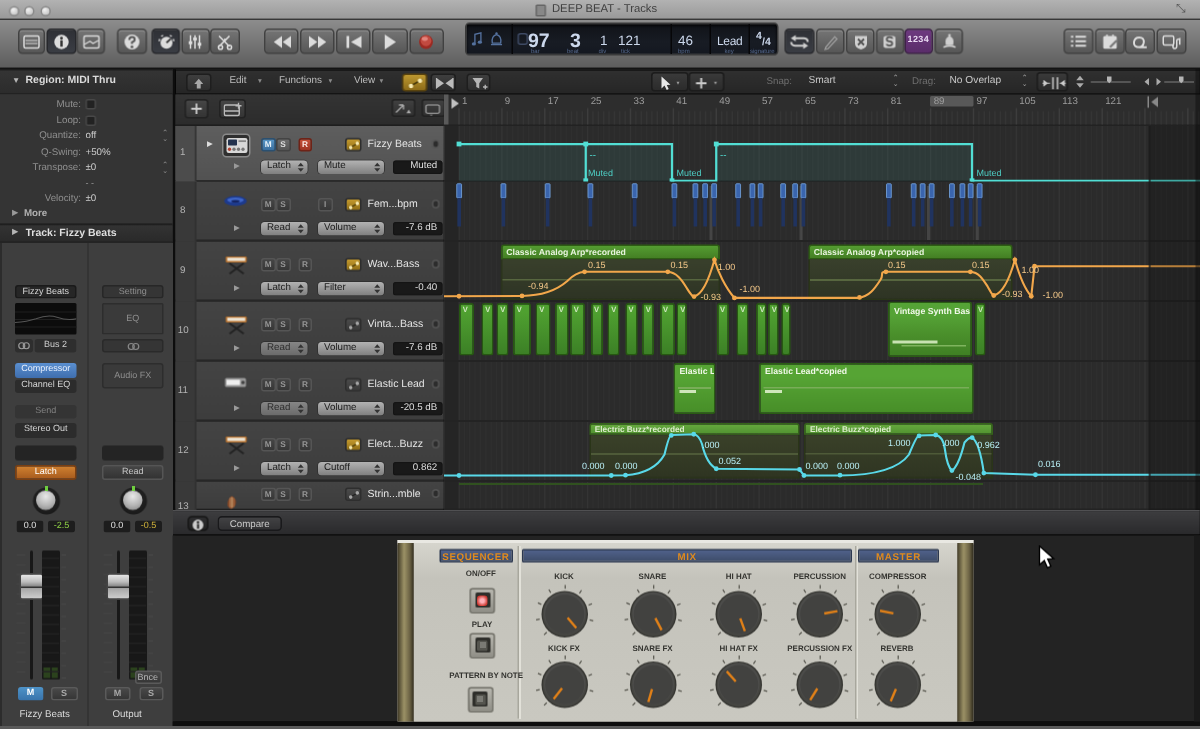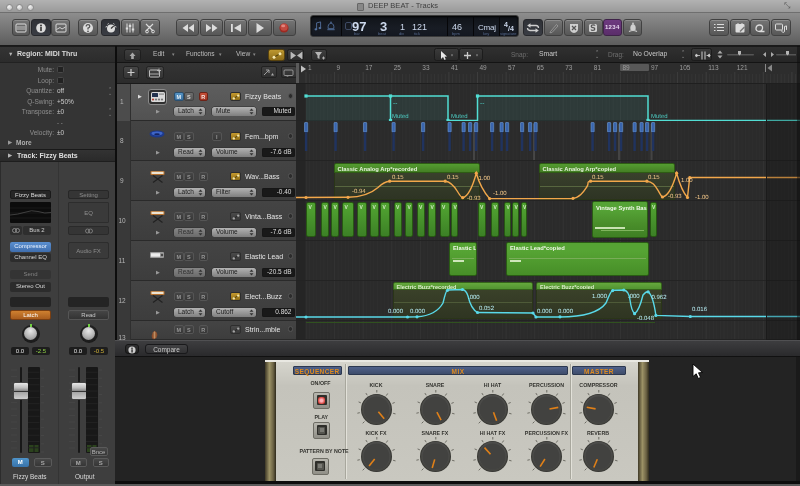--- a/index.html
+++ b/index.html
@@ -115,21 +115,21 @@
       <path d="M0.8 9.2 H8.2" stroke="#54719e" stroke-width="0.9"></path>
       <circle cx="4.5" cy="1.8" r="0.8" fill="#54719e"></circle>
     </svg>
   </div>
 <div class="" style="left:345px;top:22px;width:7px;height:8px;border:1px solid #3e4a64;border-radius:2px"></div>
 <div class="t" style="left:352px;top:20px;color:#ccd8ec;font-size:13px;font-weight:bold">97</div>
 <div class="t" style="left:380px;top:20px;color:#ccd8ec;font-size:13px;font-weight:bold">3</div>
 <div class="t" style="left:400px;top:23px;color:#ccd8ec;font-size:9px">1</div>
 <div class="t" style="left:412px;top:23px;color:#ccd8ec;font-size:9px">121</div>
 <div class="t" style="left:452px;top:23px;color:#ccd8ec;font-size:9px">46</div>
-<div class="t" style="left:478px;top:23.5px;color:#ccd8ec;font-size:8px;letter-spacing:-0.2px">Cmaj</div>
+<div class="t" style="left:478px;top:23.5px;color:#ccd8ec;font-size:8px;letter-spacing:-0.2px">Lead</div>
 <div class="t" style="left:504px;top:20.5px;color:#ccd8ec;font-size:7px;font-weight:bold">4</div>
 <div class="t" style="left:508px;top:24.5px;color:#ccd8ec;font-size:7px;font-weight:bold">/4</div>
 <div class="t" style="left:354px;top:32px;color:#55688c;font-size:4px">bar</div>
 <div class="t" style="left:378px;top:32px;color:#55688c;font-size:4px">beat</div>
 <div class="t" style="left:399px;top:32px;color:#55688c;font-size:4px">div</div>
 <div class="t" style="left:414px;top:32px;color:#55688c;font-size:4px">tick</div>
 <div class="t" style="left:452px;top:32px;color:#55688c;font-size:4px">bpm</div>
 <div class="t" style="left:483px;top:32px;color:#55688c;font-size:4px">key</div>
 <div class="t" style="left:500px;top:32px;color:#55688c;font-size:4px">signature</div>
 <div class="" style="left:341px;top:16px;width:1px;height:20px;background:#060608"></div>

